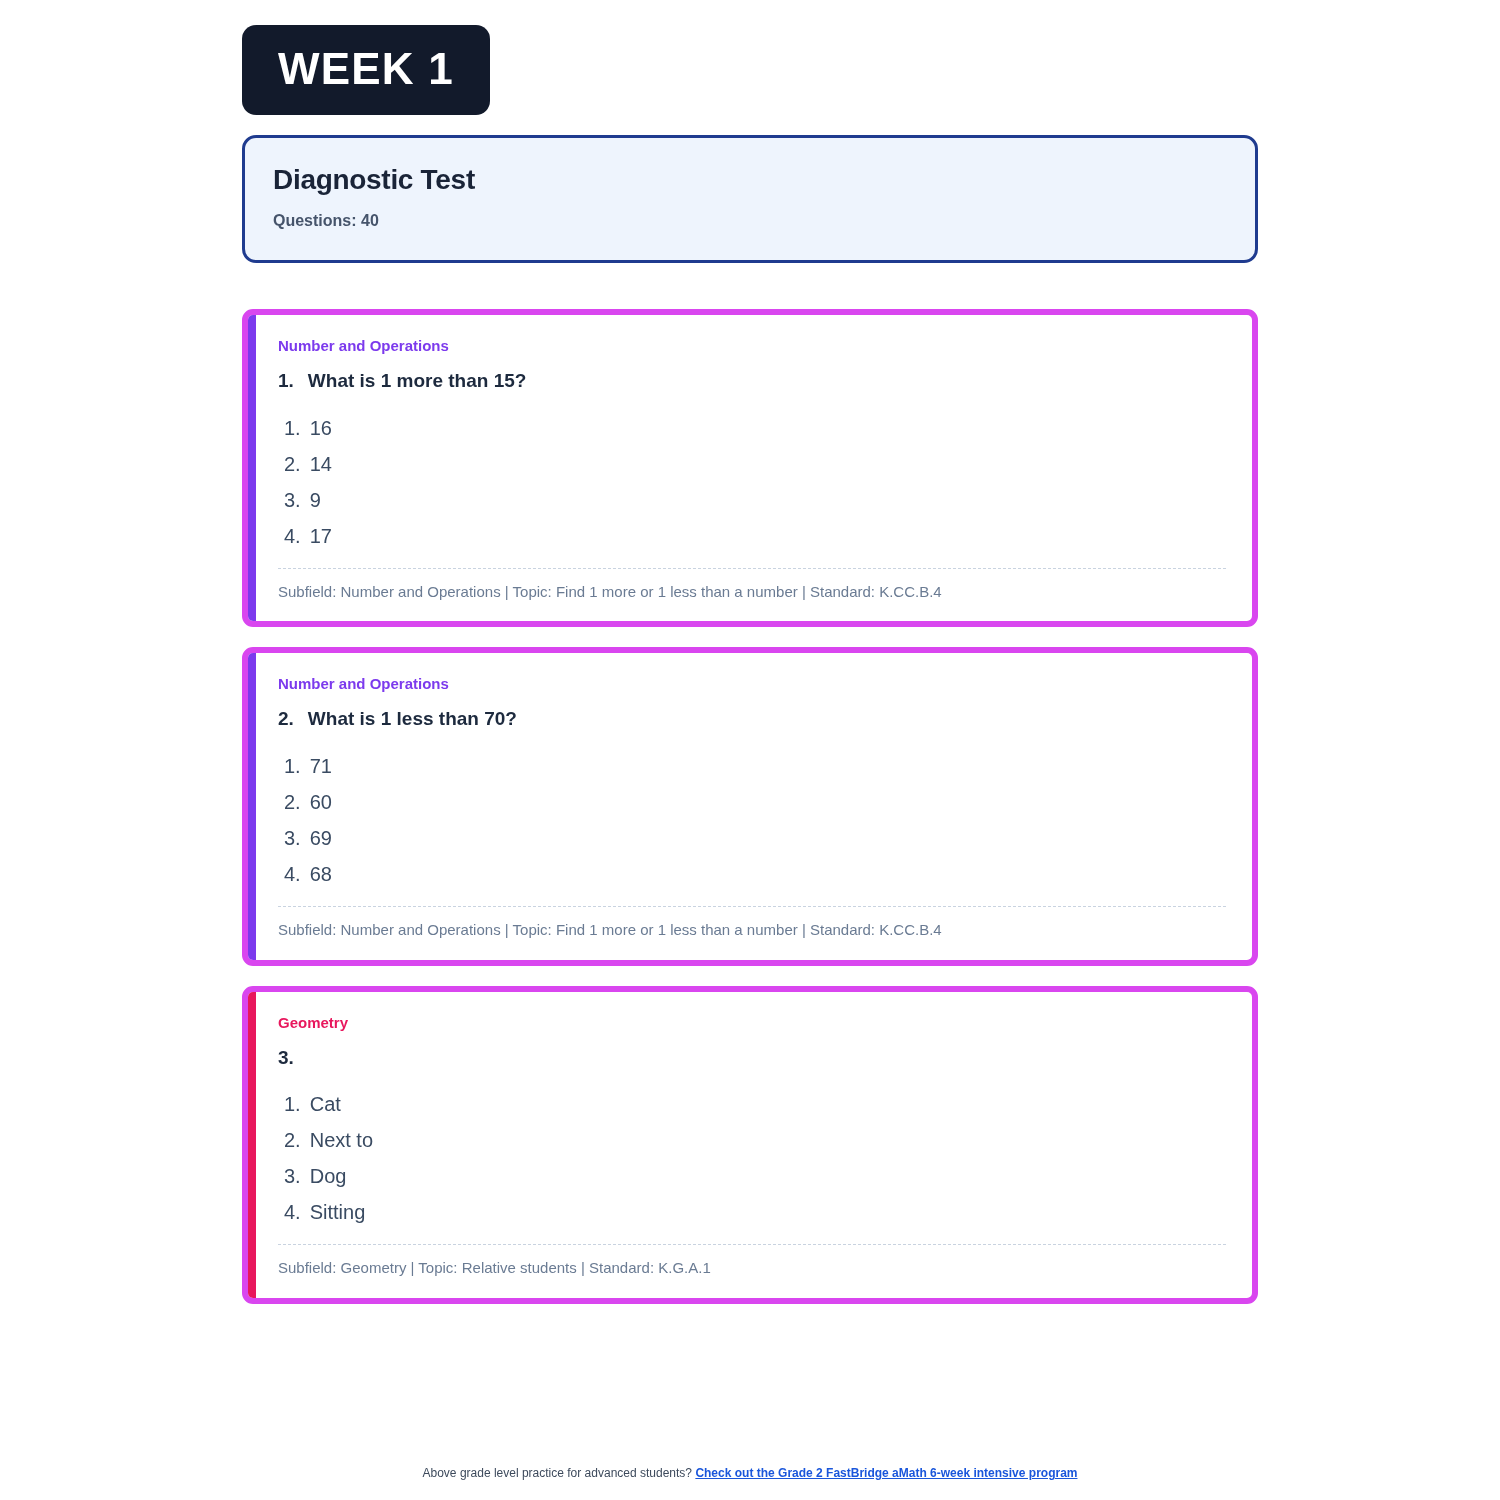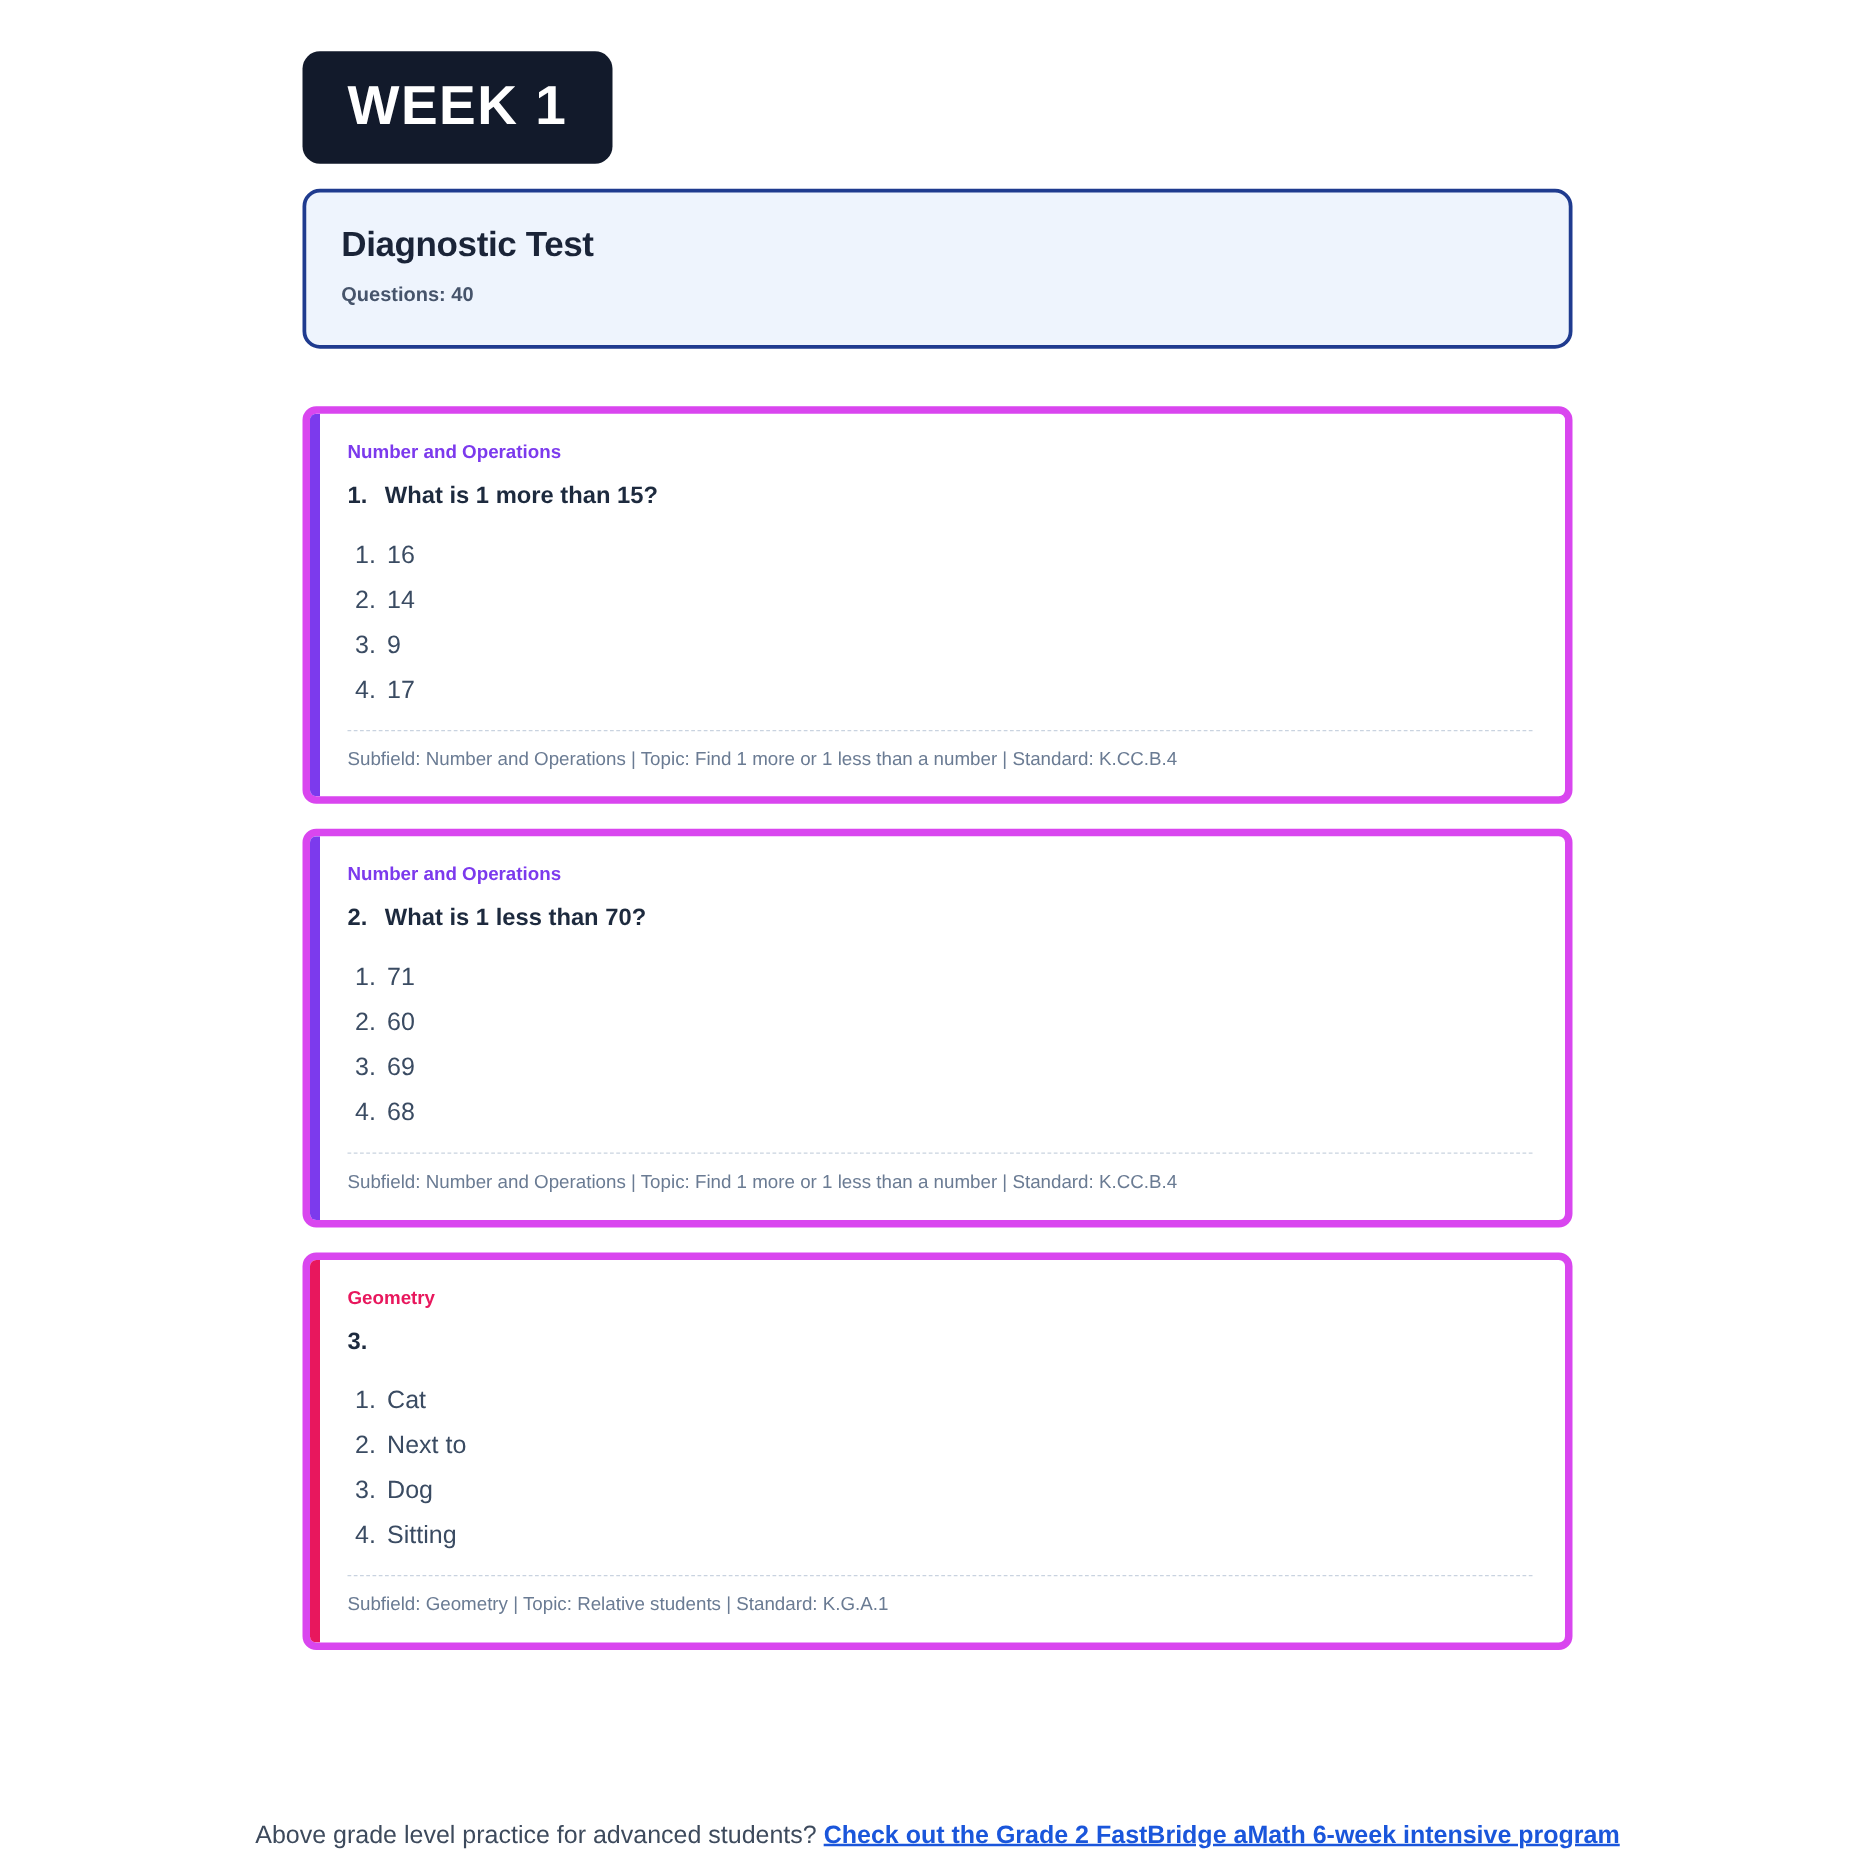--- a/index.html
+++ b/index.html
@@ -16,21 +16,21 @@
     position: relative;
     width: 1500px;
     height: 1500px;
     background: #ffffff;
     display: flex;
     flex-direction: column;
   }
 
   .sheet {
     width: 1016px;
-    margin: 16px auto;
+    margin: 0 auto;
     padding-top: 25px;
     flex: 0 0 auto;
   }
 
   
   .week-badge {
     display: inline-block;
     background: #121a2b;
     color: #ffffff;
     font-size: 44px;
@@ -125,21 +125,21 @@
     padding-bottom: 2px;
   }
 
   
   .footer {
     position: absolute;
     left: 0;
     right: 0;
     bottom: 20px;
     text-align: center;
-    font-size: 20px;
+    font-size: 12px;
     color: #3d4a5c;
   }
   .footer a {
     color: #1a56db;
     font-weight: bold;
     text-decoration: underline;
   }
 </style>
 </head>
 <body>

